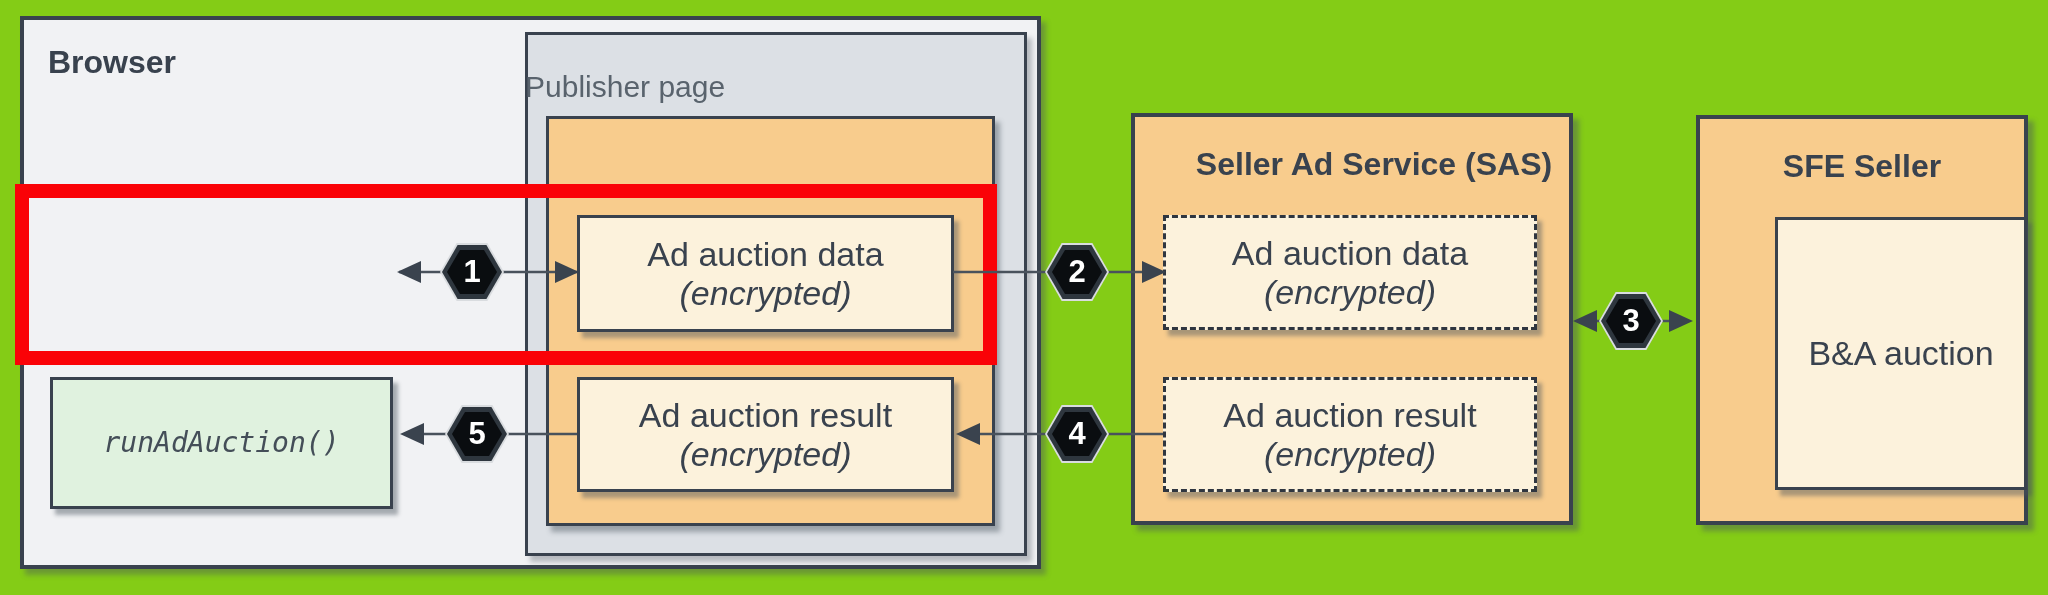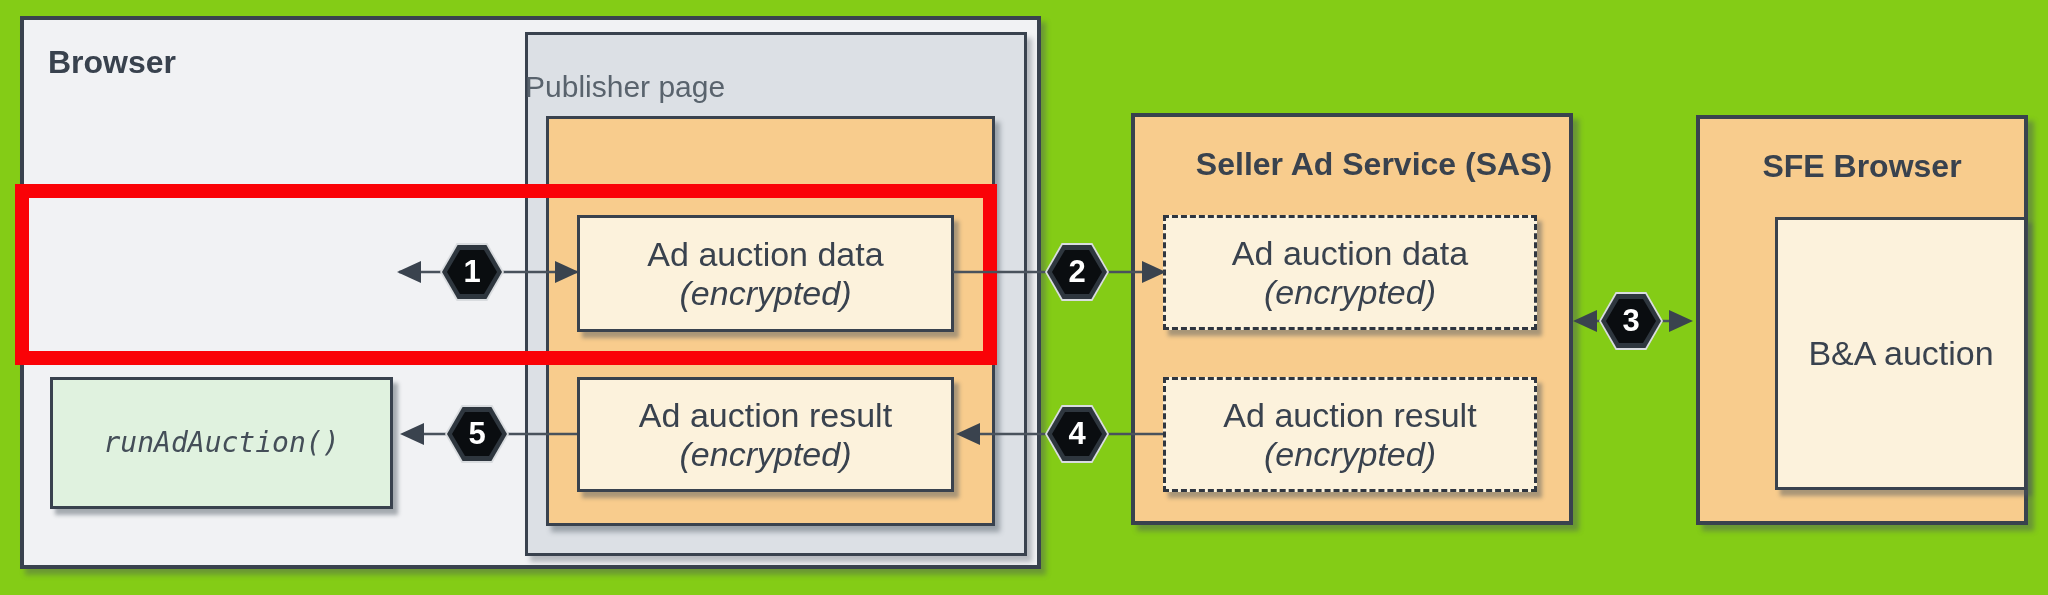--- a/index.html
+++ b/index.html
@@ -102,21 +102,21 @@
 
   <div class="box publisher"></div>
   <div class="clabel publisher-label">Publisher page</div>
 
   <div class="box sellerjs"></div>
 
   <div class="box sas"></div>
   <div class="clabel sas-label">Seller Ad Service (SAS)</div>
 
   <div class="box sfe"></div>
-  <div class="clabel sfe-label">SFE Browser</div>
+  <div class="clabel sfe-label">SFE Seller</div>
 
   <div class="node green green2">
     <span>runAdAuction()</span>
   </div>
 
   <div class="node cream js-data">
     <span>Ad auction data</span>
     <span class="subtitle">(encrypted)</span>
   </div>
   <div class="node cream js-result">

